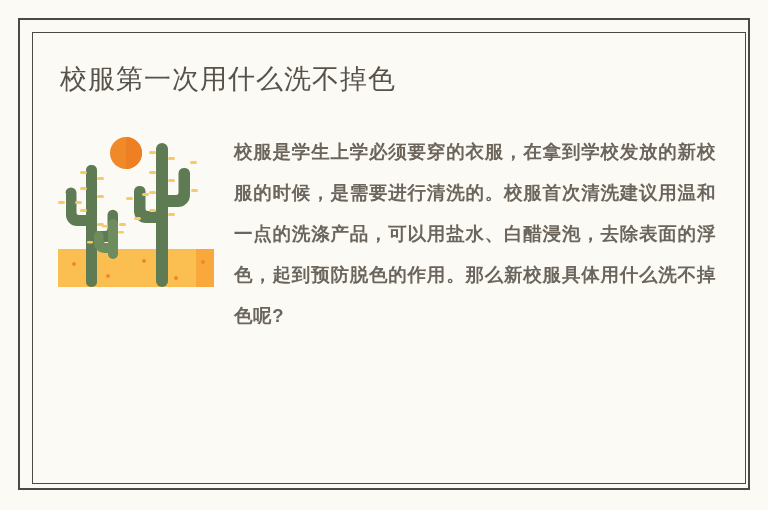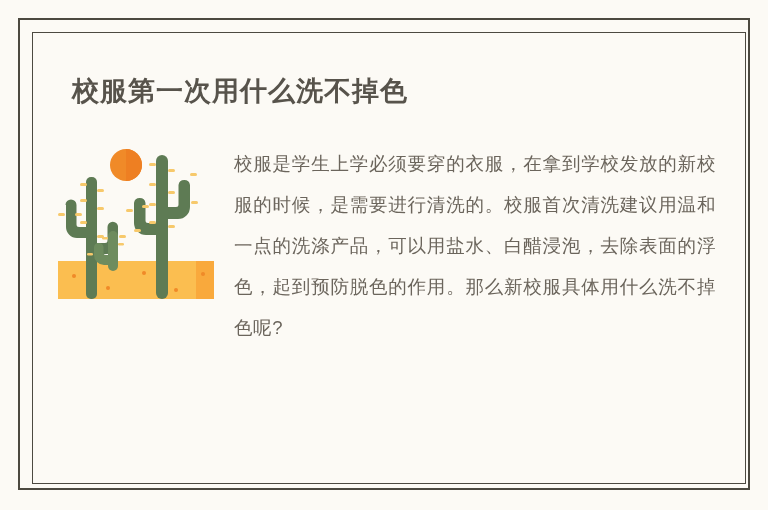--- a/index.html
+++ b/index.html
@@ -44,28 +44,29 @@
     left: 56px;
     top: 56px;
     width: 660px;
     height: 410px;
   }
   .article-title {
     font-size: 27px;
     line-height: 38px;
     color: #57534B;
     letter-spacing: 1px;
-    margin: 16px;
-    font-weight: bold;
+    margin: 4px;
+    font-weight: normal;
     white-space: nowrap;
   }
   .article-body {
     position: relative;
     margin-top: 33px;
     min-height: 250px;
+    font-weight: bold;
   }
   .illustration {
     position: absolute;
     left: 0px;
     top: 0px;
     width: 160px;
     height: 160px;
   }
   .illustration svg {
     display: block;

